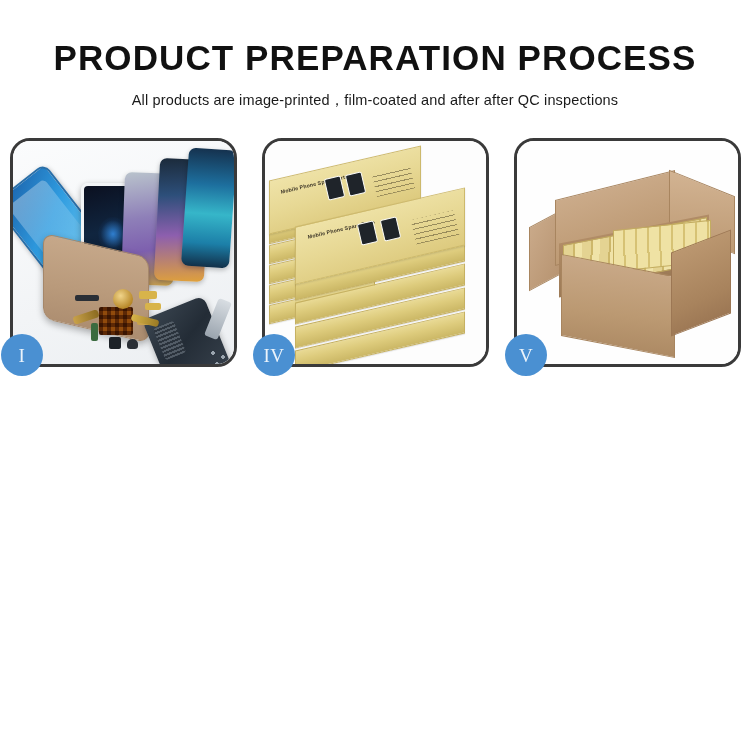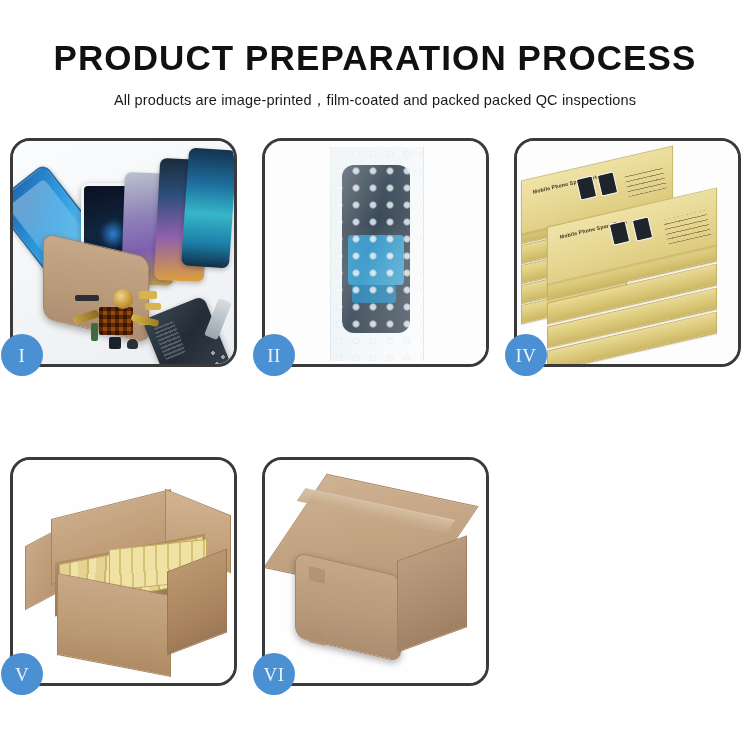--- a/index.html
+++ b/index.html
@@ -331,21 +331,21 @@
   .s-tab.t1{left:44px;top:108px;width:16px;height:14px;transform:skewY(13deg);}
   .s-tab.t2{left:44px;top:172px;width:16px;height:12px;transform:skewY(13deg);}
 </style>
 </head>
 <body>
 
 <div class="page">
 
   <div class="header">
     <h1 class="title">PRODUCT PREPARATION PROCESS</h1>
-    <p class="subtitle">All products are image-printed，film-coated and packed packed QC inspections</p>
+    <p class="subtitle">All products are image-printed，film-coated and after after QC inspections</p>
   </div>
 
   <div class="grid">
 
     <div class="panel">
       <div class="stage p1">
         <div class="scr s-blue"></div>
         <div class="scr s-black"></div>
         <div class="scr s-purple"></div>
         <div class="scr s-dark"></div>
@@ -364,33 +364,20 @@
         <div class="flex1"></div>
         <div class="flex2"></div>
         <div class="tool"></div>
         <div class="screws"></div>
       </div>
       <div class="badge">
         <span>I</span>
       </div>
     </div>
 
-    <div class="panel">
-      <div class="stage p2">
-        <div class="wrapbag"></div>
-        <div class="wrapcore">
-          <div class="accent"></div>
-          <div class="accent2"></div>
-        </div>
-        <div class="bubbles"></div>
-      </div>
-      <div class="badge">
-        <span>II</span>
-      </div>
-    </div>
 
 
     <div class="panel">
       <div class="stage p4">
 
         <div class="slab" style="left:4px;top:72px;width:104px;height:17px;"></div>
         <div class="slab" style="left:4px;top:92px;width:104px;height:17px;"></div>
         <div class="slab" style="left:4px;top:112px;width:104px;height:17px;"></div>
         <div class="slab" style="left:4px;top:132px;width:104px;height:17px;"></div>
         <div class="slab" style="left:4px;top:152px;width:104px;height:17px;"></div>
@@ -430,28 +417,15 @@
         <div class="v-goods"></div>
         <div class="v-goods2"></div>
         <div class="v-front"></div>
         <div class="v-side"></div>
       </div>
       <div class="badge">
         <span>V</span>
       </div>
     </div>
 
-    <div class="panel">
-      <div class="stage p6">
-        <div class="s-top"></div>
-        <div class="s-tape"></div>
-        <div class="s-front"></div>
-        <div class="s-right"></div>
-        <div class="s-tab t1"></div>
-        <div class="s-tab t2"></div>
-      </div>
-      <div class="badge">
-        <span>VI</span>
-      </div>
-    </div>
 
   </div>
 </div>
 
 </body></html>

